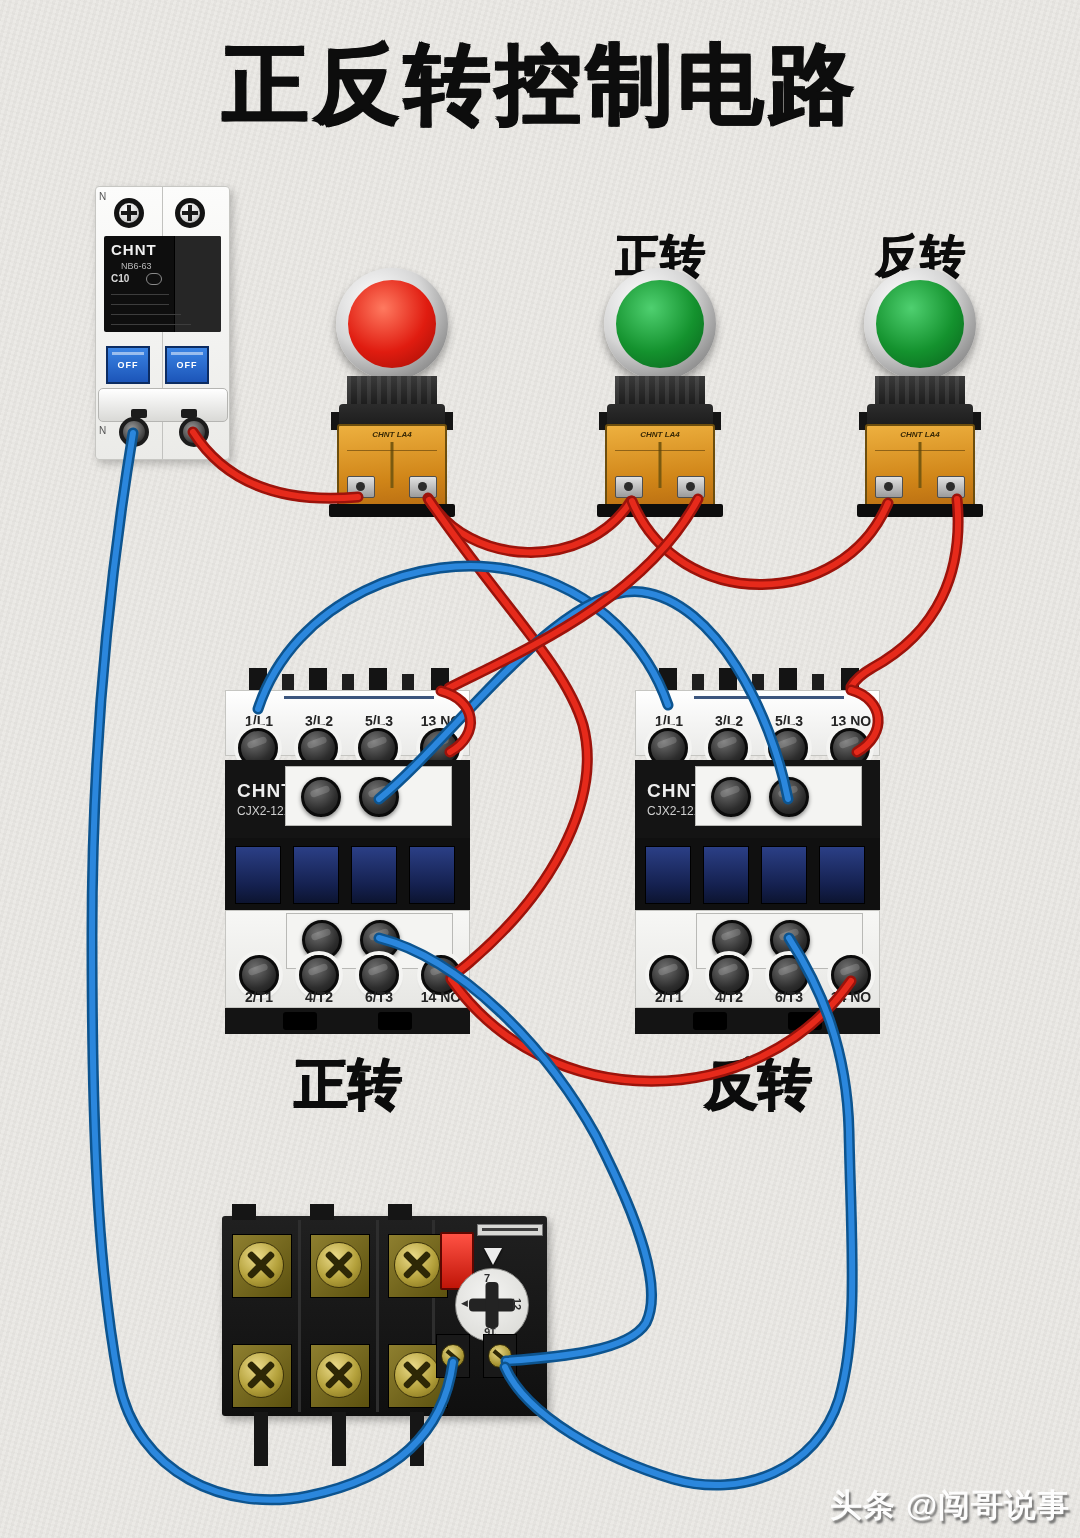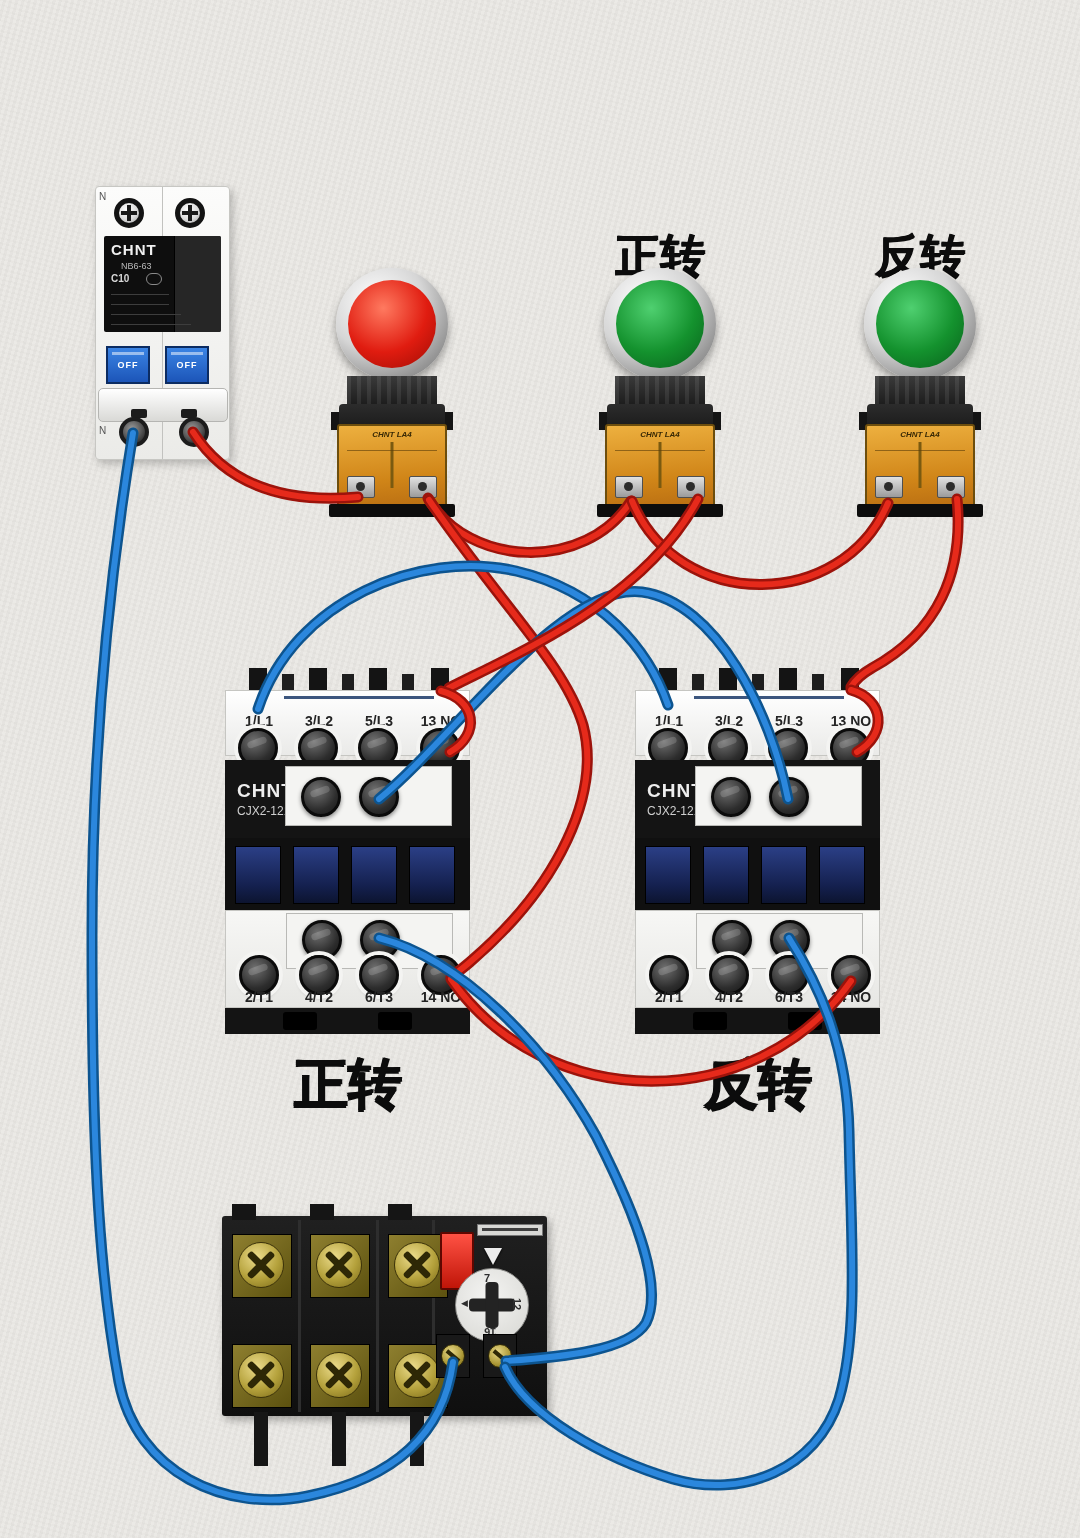--- a/index.html
+++ b/index.html
@@ -126,20 +126,21 @@
 
   .watermark{left:830px;top:1484px;width:250px;font-size:32px;font-weight:bold;color:#fdfdfd;
     text-shadow:2px 3px 2px rgba(90,90,90,.8);letter-spacing:1px;}
   svg.wires{position:absolute;left:0;top:0;z-index:60;pointer-events:none;}
 </style>
 </head>
 <body>
 
 <div class="stage">
 
+  <div class="abs title">正反转控制电路</div>
 
   <div class="abs breaker">
     <div class="abs bk-div"></div>
     <div class="abs bk-n" style="left:3px;top:4px;">N</div>
     <div class="abs bscrew" style="left:18px;top:11px;"></div>
     <div class="abs bscrew" style="left:79px;top:11px;"></div>
     <div class="abs bk-panel">
       <div class="bk-panel-right"></div>
       <div class="bk-brand">CHNT</div>
       <div class="bk-model">NB6-63</div>
@@ -359,20 +360,21 @@
         </div>
       <div class="aux" style="left:261px;top:118px;">
           <div class="ascrew"></div>
         </div>
       <div class="prong" style="left:32px;top:196px;"></div>
       <div class="prong" style="left:110px;top:196px;"></div>
       <div class="prong" style="left:188px;top:196px;"></div>
     </div>
   </div>
 
+  <div class="abs watermark">头条 @闯哥说事</div>
 
   <svg class="wires" width="1080" height="1538" viewBox="0 0 1080 1538">
       <path d="M193,432 C225,482 280,504 358,497" fill="none" stroke="#9c130b" stroke-width="11" stroke-linecap="round"></path>
       <path d="M193,432 C225,482 280,504 358,497" fill="none" stroke="#e62a1b" stroke-width="6" stroke-linecap="round"></path>
       <path d="M428,498 C468,568 586,572 631,501" fill="none" stroke="#9c130b" stroke-width="11" stroke-linecap="round"></path>
       <path d="M428,498 C468,568 586,572 631,501" fill="none" stroke="#e62a1b" stroke-width="6" stroke-linecap="round"></path>
       <path d="M632,501 C678,612 842,612 888,503" fill="none" stroke="#9c130b" stroke-width="11" stroke-linecap="round"></path>
       <path d="M632,501 C678,612 842,612 888,503" fill="none" stroke="#e62a1b" stroke-width="6" stroke-linecap="round"></path>
       <path d="M429,500 C505,610 565,665 583,725 C601,793 560,885 470,962 C462,969 456,973 451,977" fill="none" stroke="#9c130b" stroke-width="11" stroke-linecap="round"></path>
       <path d="M429,500 C505,610 565,665 583,725 C601,793 560,885 470,962 C462,969 456,973 451,977" fill="none" stroke="#e62a1b" stroke-width="6" stroke-linecap="round"></path>

